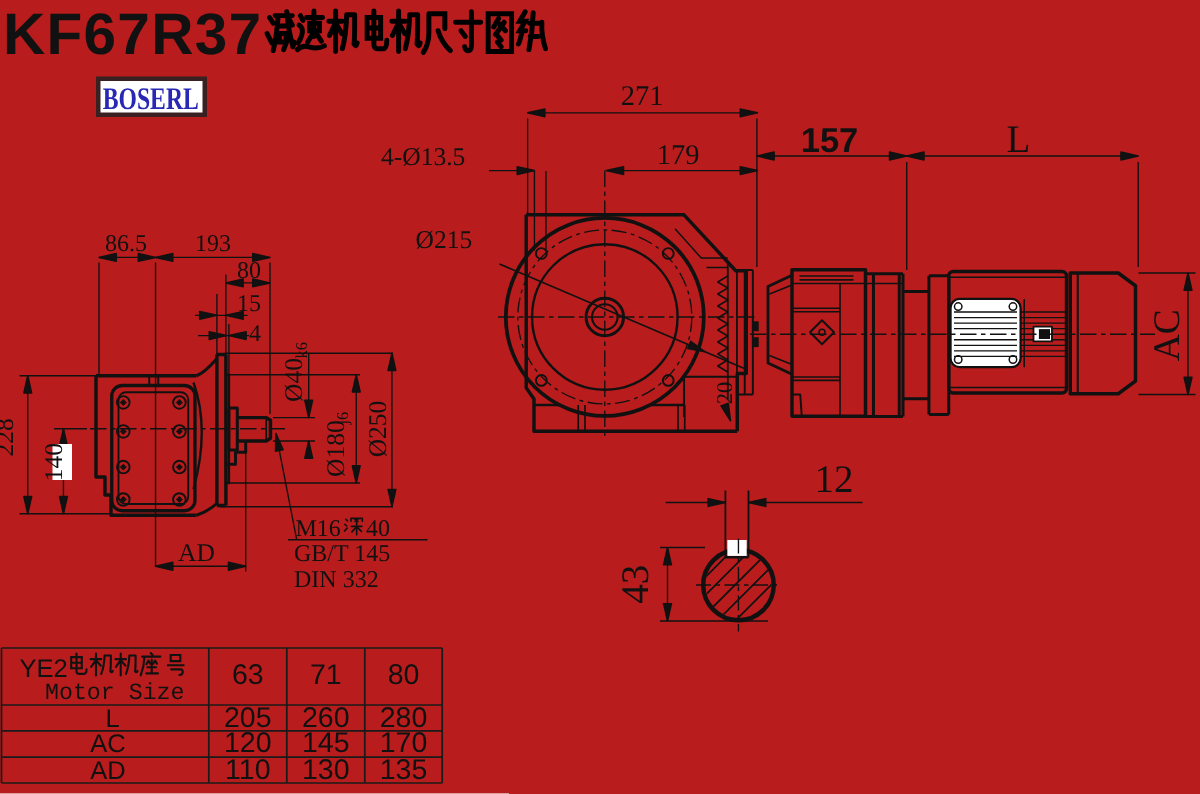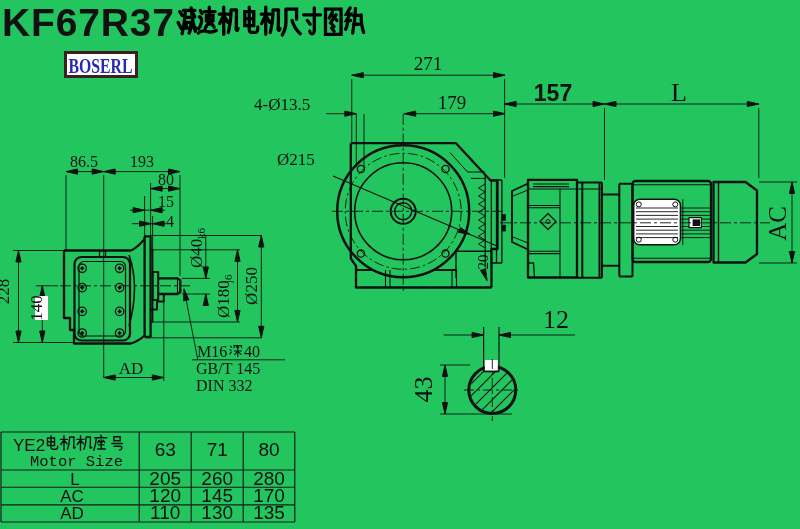--- a/index.html
+++ b/index.html
@@ -1,16 +1,16 @@
 <!DOCTYPE html>
 <html><head>
 <meta charset="utf-8">
 <style>
 html,body{margin:0;padding:0;background:#fff;}
-#page{position:relative;width:800px;height:529px;background:#22c55e;overflow:hidden;}
+#page{position:relative;width:800px;height:529px;background:#b91c1c;overflow:hidden;}
 svg{position:absolute;top:0;left:0;}
 text{font-family:"Liberation Serif",serif;fill:#111;stroke:none;}
 .sb{font-family:"Liberation Sans",sans-serif;font-weight:bold;}
 .sn{font-family:"Liberation Sans",sans-serif;}
 .mo{font-family:"Liberation Mono",monospace;}
 </style>
 </head>
 <body>
 <div id="page">
 <svg width="800" height="529" viewBox="0 0 800 529">

